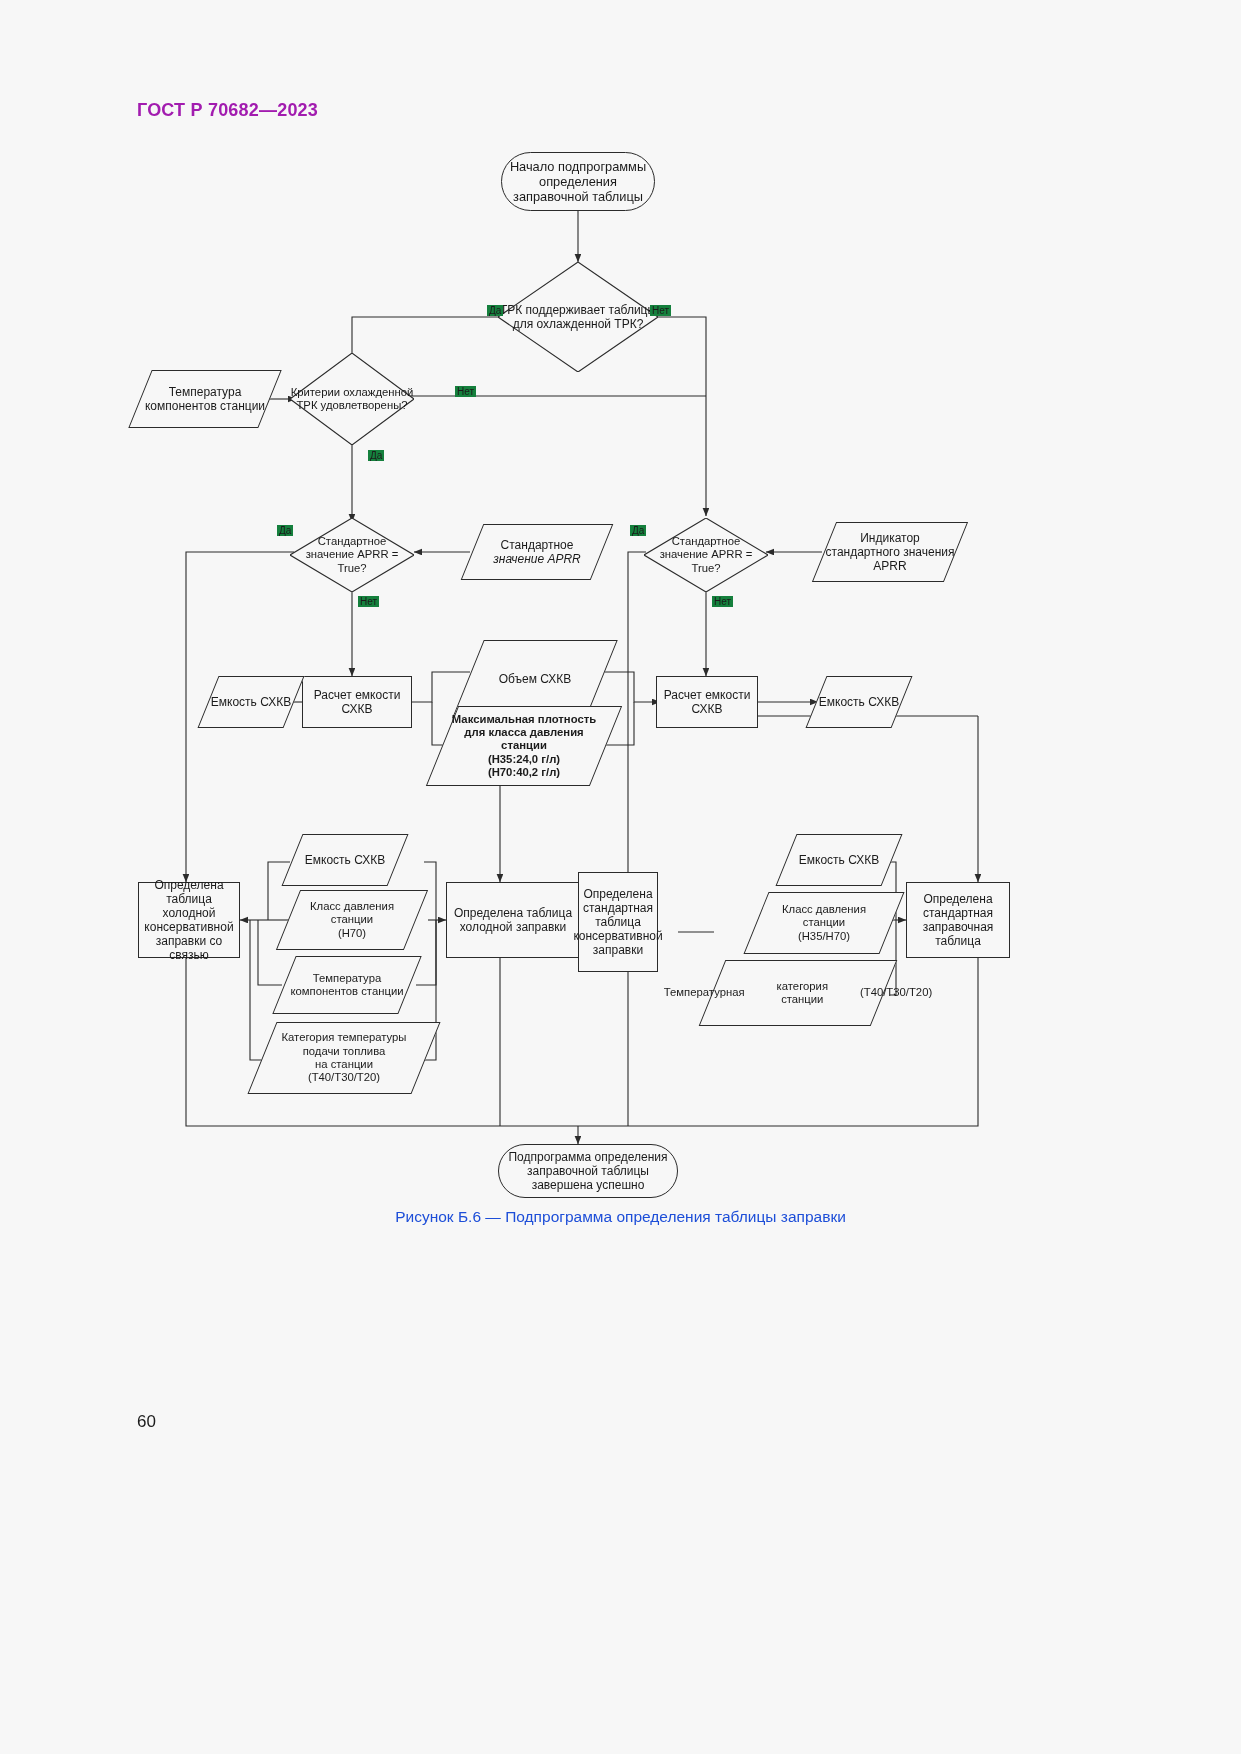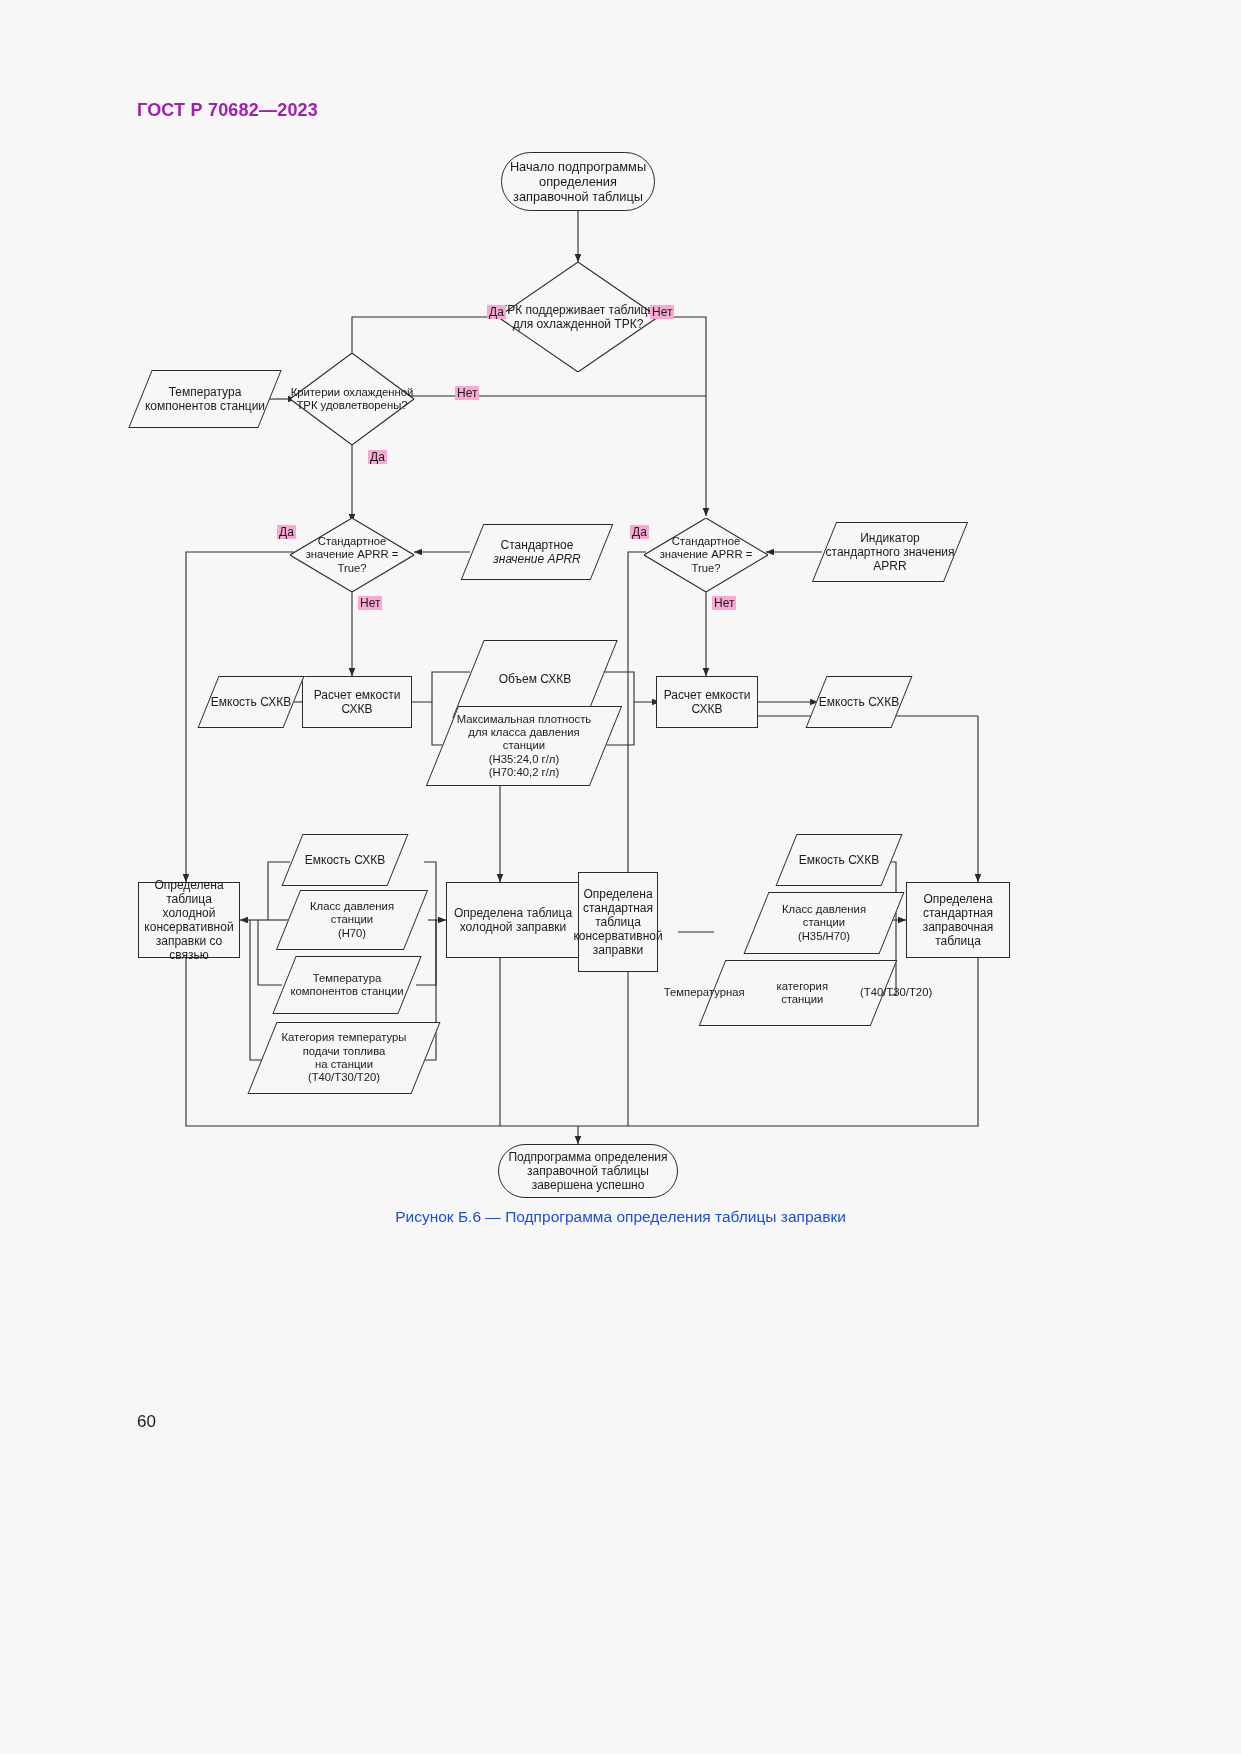--- a/index.html
+++ b/index.html
@@ -48,21 +48,21 @@
   }
 
   .dia{position:absolute;}
   .dia .shape{position:absolute;inset:0;}
   .dia .shape polygon{fill:#f7f7f7;stroke:#2b2b2b;stroke-width:1.1;}
   .dia .label{
     position:absolute;inset:0;display:flex;align-items:center;
     justify-content:center;text-align:center;line-height:1.18;
   }
 
-  .edge-label{position:absolute;font-size:12px;color:#1b1b1b;background:#f9a8d4;padding:0 2px;}
+  .edge-label{position:absolute;font-size:10px;color:#1b1b1b;background:#15803d;padding:0 2px;}
 
   .f13{font-size:12.8px;}
   .f12{font-size:12.0px;}
   .f11{font-size:11.3px;}
   .it{font-style:italic;}
 </style>
 </head>
 <body>
 
 <div id="page">
@@ -216,21 +216,21 @@
       </div>
   </div>
 
   <div class="para" style="left:468px;top:640px;width:134px;height:78px;">
     <div class="skew"></div>
     <div class="label f12">
         <span>Объем СХКВ</span>
       </div>
   </div>
 
-  <div class="para" style="left:442px;top:706px;width:164px;height:80px;">
+  <div class="para" style="left:442px;top:706px;width:164px;height:80px;font-weight:bold;">
     <div class="skew"></div>
     <div class="label f11" style="flex-direction:column;">
       <span>Максимальная плотность</span>
       <span>для класса давления</span>
       <span>станции</span>
       <span>(H35:24,0 г/л)</span>
       <span>(H70:40,2 г/л)</span>
     </div>
   </div>
 

